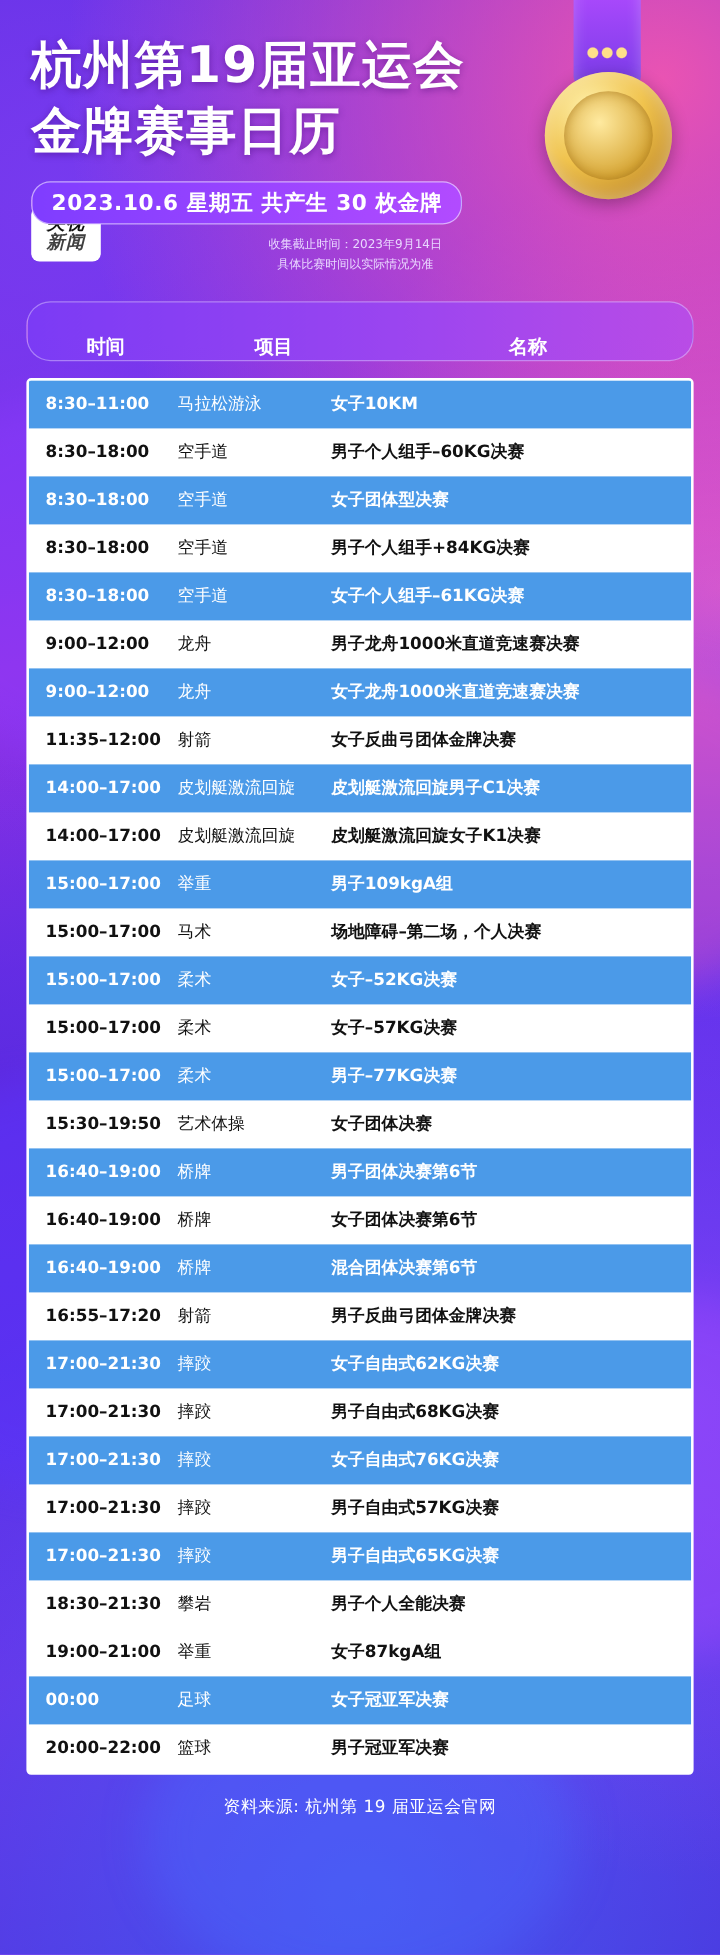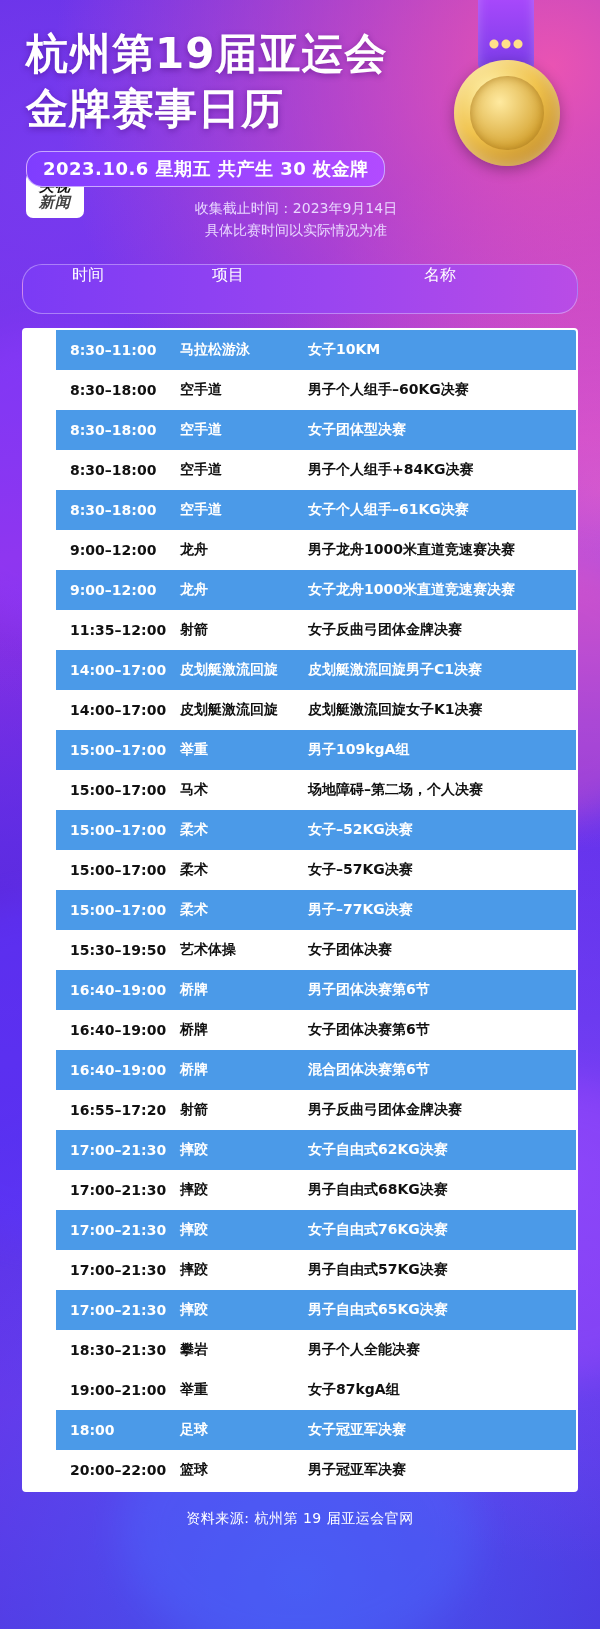--- a/index.html
+++ b/index.html
@@ -39,21 +39,21 @@
   }
   .subtitle-pill{
     display:inline-block;margin-top:14px;
     background:linear-gradient(90deg,#7f3dff,#b24bff);
     border:1px solid rgba(255,255,255,.55);
     border-radius:16px;
     padding:5px 16px;
     color:#fff;font-size:18px;font-weight:bold;letter-spacing:.5px;
   }
   .note{
-    margin-top:10px;color:#e9d7ff;font-size:14px;line-height:1.6;
+    margin-top:10px;color:#e9d7ff;font-size:10px;line-height:1.6;
     width:300px;text-align:center;margin-left:120px;
   }
   .logo{
     position:absolute;left:26px;top:172px;
     width:58px;height:46px;border-radius:7px;
     background:#fff;
     display:flex;flex-direction:column;align-items:center;justify-content:center;
     line-height:1.05;
     font-style:italic;
   }
@@ -84,40 +84,40 @@
     background:radial-gradient(circle at 40% 35%,#ffeaa0,#d8a838 70%,#b98c28 100%);
     box-shadow:inset 0 0 10px rgba(140,90,10,.5);
   }
 
   
   .table-card{
     position:relative;z-index:6;
     margin:22px 22px 0 22px;
   }
   .thead{
-    display:flex;align-items:flex-start;height:48px;
+    display:flex;align-items:flex-end;height:48px;
     border-radius:20px;
     background:linear-gradient(90deg,#7b3bf5,#9a45f0 55%,#b94ce6);
     border:1px solid rgba(255,255,255,.35);
-    color:#fff;font-size:16px;font-weight:normal;
+    color:#fff;font-size:16px;font-weight:bold;
   }
   .thead .c1{width:130px;text-align:center;}
   .thead .c2{width:150px;text-align:center;}
   .thead .c3{flex:1;text-align:center;}
   .tbody{
     margin-top:14px;
     background:#fff;
     border:2px solid #ffffff;
     border-radius:4px;
     overflow:hidden;
   }
-  .row{display:flex;align-items:center;height:40px;font-size:14px;color:#111;margin-left:32px;}
+  .row{display:flex;align-items:center;height:40px;font-size:14px;color:#111;}
   .row.alt{background:#4b9ae8;color:#fff;}
   .row .c1{width:124px;padding-left:14px;box-sizing:border-box;font-weight:bold;}
-  .row .c2{width:128px;font-weight:bold;}
+  .row .c2{width:128px;font-weight:normal;}
   .row .c3{flex:1;font-weight:bold;padding-right:8px;}
 
   .footer{
     position:relative;z-index:6;
     margin-top:18px;text-align:center;color:#fff;font-size:14px;
     letter-spacing:.5px;
   }
 </style>
 </head>
 <body>
@@ -285,21 +285,21 @@
           <div class="c1">18:30–21:30</div>
           <div class="c2">攀岩</div>
           <div class="c3">男子个人全能决赛</div>
         </div>
         <div class="row">
           <div class="c1">19:00–21:00</div>
           <div class="c2">举重</div>
           <div class="c3">女子87kgA组</div>
         </div>
         <div class="row alt">
-          <div class="c1">18:00</div>
+          <div class="c1">00:00</div>
           <div class="c2">足球</div>
           <div class="c3">女子冠亚军决赛</div>
         </div>
         <div class="row">
           <div class="c1">20:00–22:00</div>
           <div class="c2">篮球</div>
           <div class="c3">男子冠亚军决赛</div>
         </div>
       </div>
   </div>

